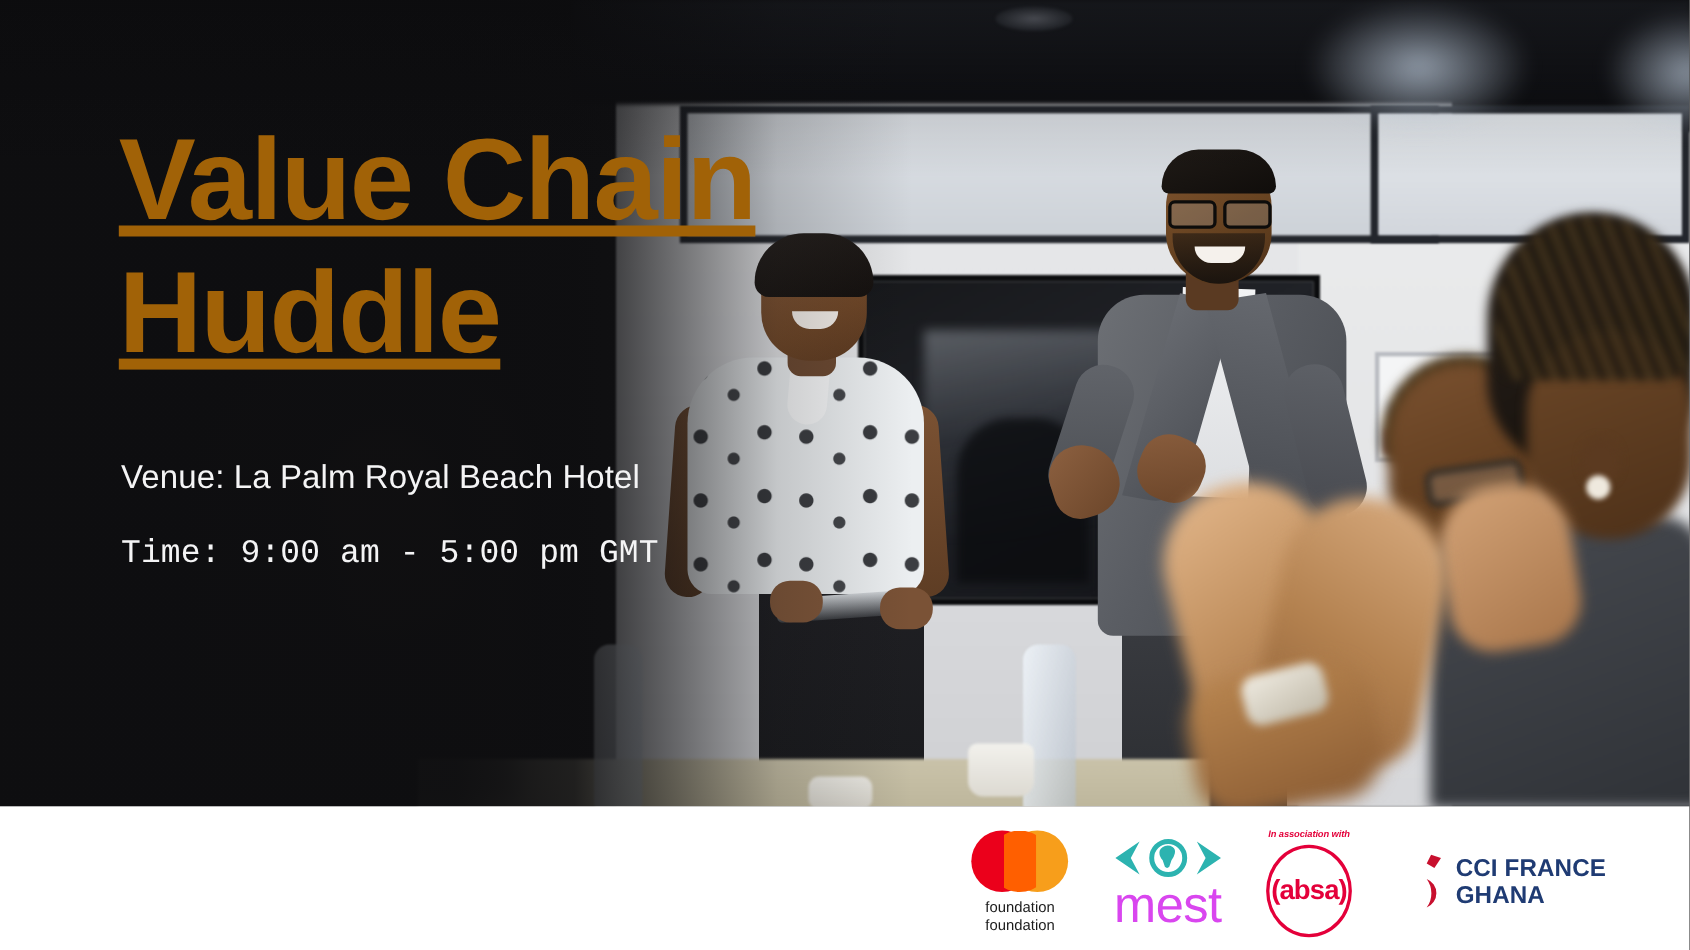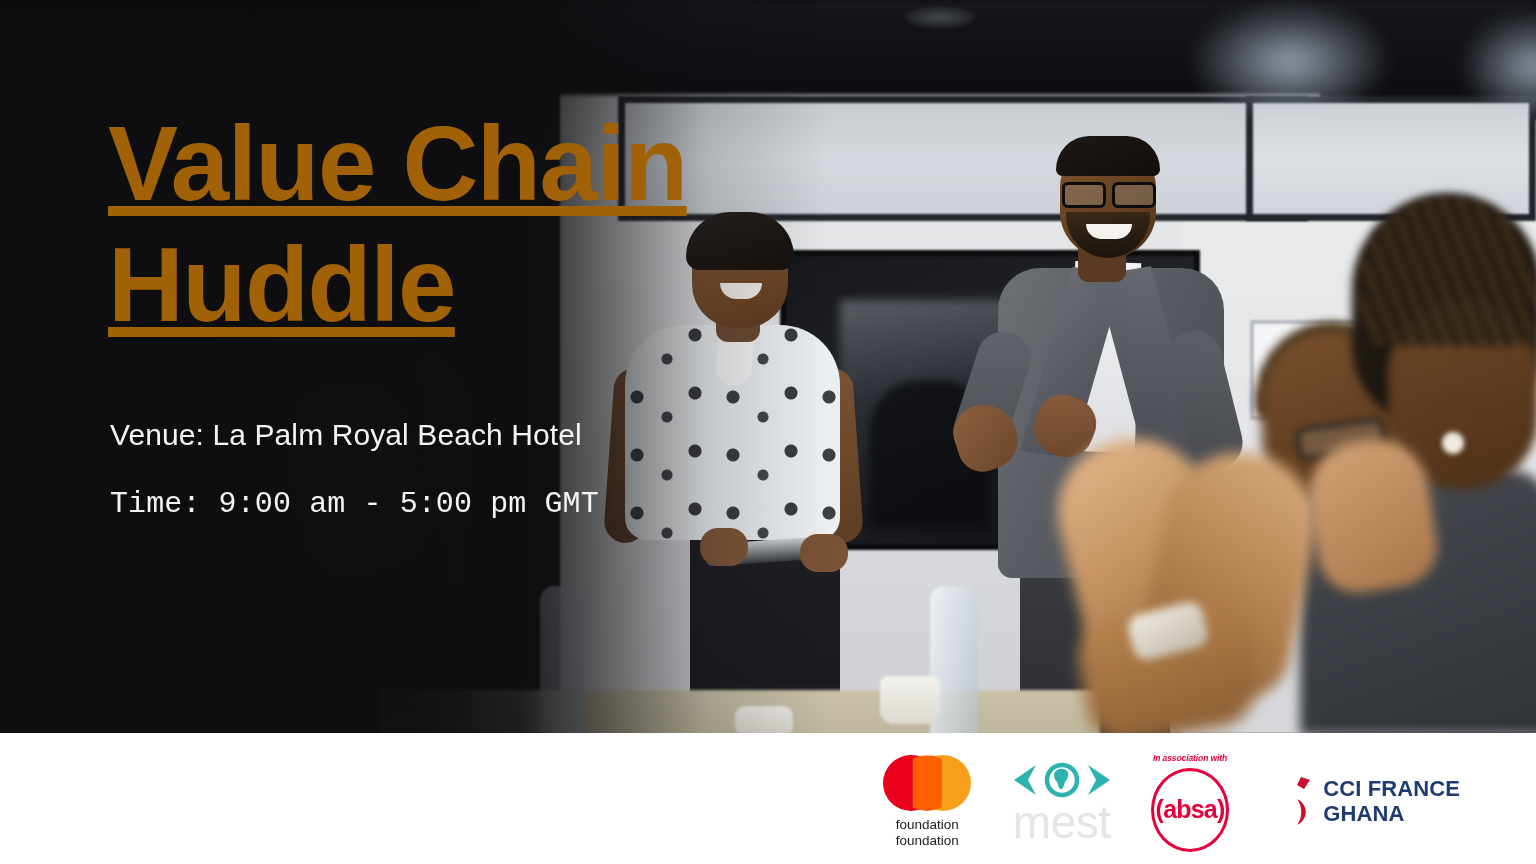--- a/index.html
+++ b/index.html
@@ -501,21 +501,21 @@
     clip-path:inset(0 24% 0 24%);
   }
   .mc-text {
     font-size:13.5px; line-height:1.15; color:#1b1b1b;
     text-align:center; font-weight:400;
   }
 
   
   .mest { width:142px; display:flex; flex-direction:column; align-items:center; gap:1px; }
   .mest-word {
-    font-size:46px; line-height:.95; color:#e5e5e5;
+    font-size:46px; line-height:.95; color:#d946ef;
     font-weight:400; letter-spacing:-.5px;
   }
 
   
   .absa { width:96px; display:flex; flex-direction:column; align-items:center; }
   .absa-assoc {
     font-size:8.5px; font-weight:700; color:#e4003a;
     letter-spacing:-.1px; margin-bottom:5px; white-space:nowrap;font-style:italic;
   }
   .absa-mark {

